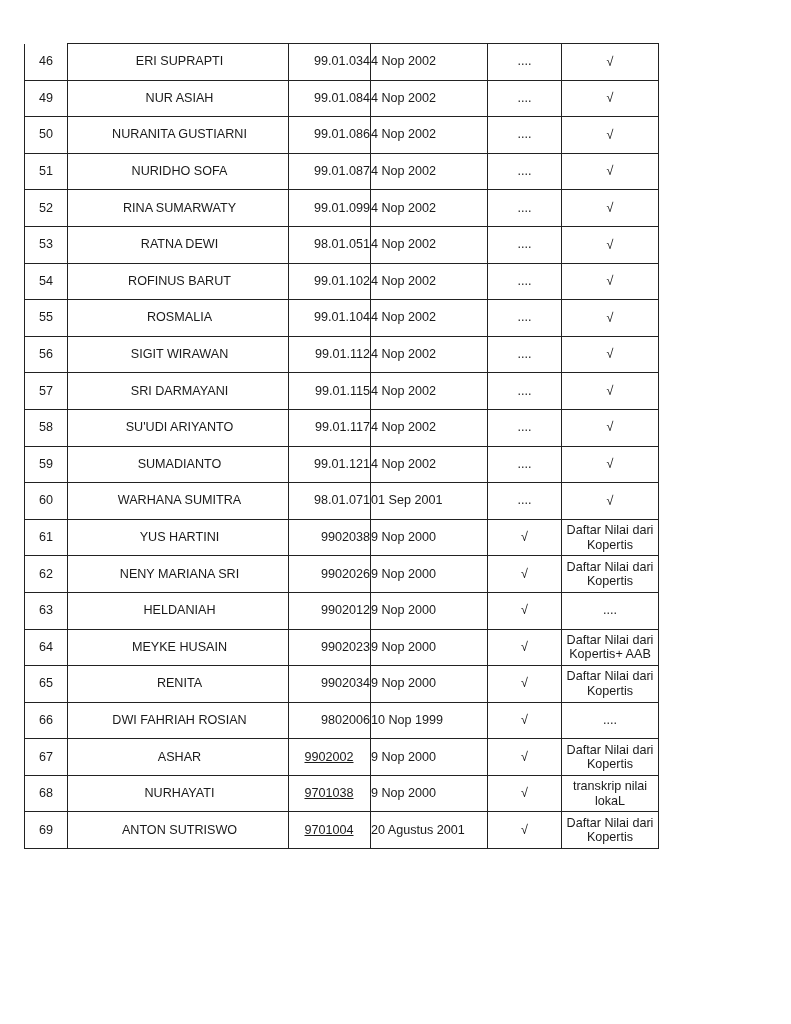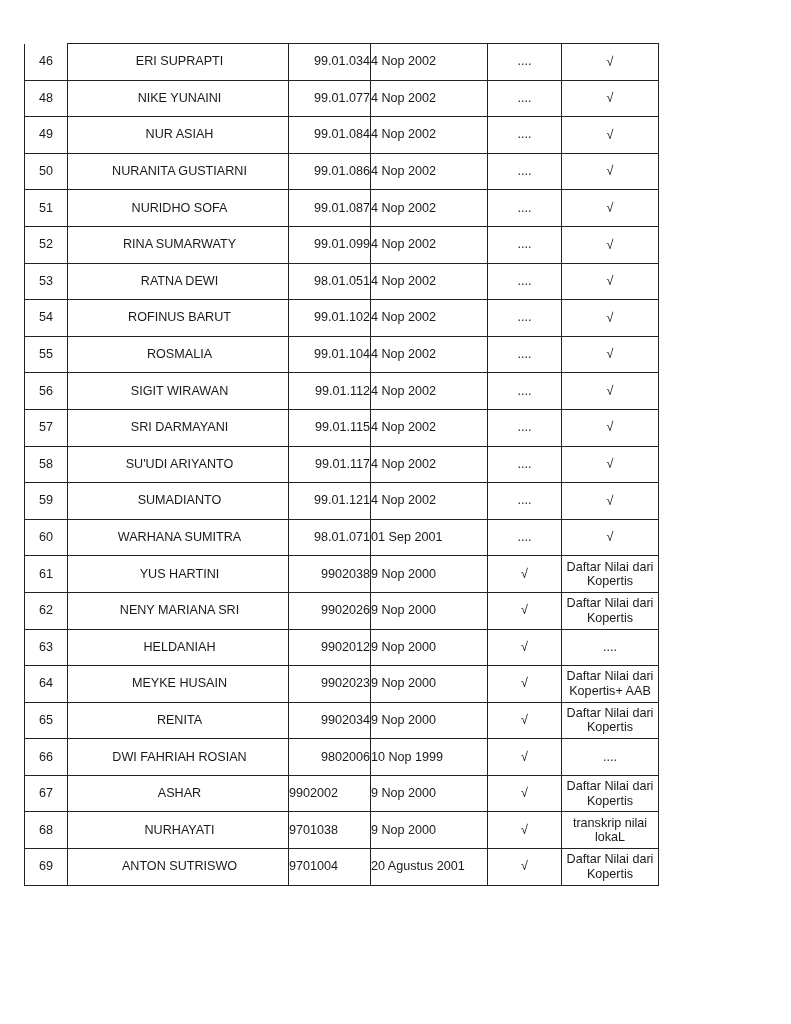--- a/index.html
+++ b/index.html
@@ -38,48 +38,40 @@
   table.data-table tr:first-child td.col-no {
     border-top: none;
     text-align: center;
   }
   td.col-no   { width: 42px;  text-align: center; }
   td.col-name { width: 217px; text-align: center; padding-left: 3px !important; }
   td.col-nim  { width: 80px;  text-align: right; }
   td.col-date { width: 116px; }
   td.col-a    { width: 73px;  text-align: center; }
   td.col-b    { width: 96px;  text-align: center; white-space: normal !important; line-height: 14.5px !important; }
-  td.right    { text-align: left; padding-right: 1px !important; }
+  td.right    { text-align: center; padding-right: 1px !important; text-decoration: underline; }
   .dots { letter-spacing: 0px; font-size: 11px; }
   .check { font-size: 13px; }
 </style>
 </head>
 <body>
 
 <div class="sheet">
   <table class="data-table">
     <tbody>
 
       <tr>
           <td class="col-no">46</td>
           <td class="col-name">ERI SUPRAPTI</td>
           <td class="col-nim">99.01.034</td>
           <td class="col-date">4 Nop 2002</td>
           <td class="col-a dots">....</td>
           <td class="col-b check">√</td>
         </tr>
       <tr>
-          <td class="col-no">48</td>
-          <td class="col-name">NIKE YUNAINI</td>
-          <td class="col-nim">99.01.077</td>
-          <td class="col-date">4 Nop 2002</td>
-          <td class="col-a dots">....</td>
-          <td class="col-b check">√</td>
-        </tr>
-      <tr>
           <td class="col-no">49</td>
           <td class="col-name">NUR ASIAH</td>
           <td class="col-nim">99.01.084</td>
           <td class="col-date">4 Nop 2002</td>
           <td class="col-a dots">....</td>
           <td class="col-b check">√</td>
         </tr>
       <tr>
           <td class="col-no">50</td>
           <td class="col-name">NURANITA GUSTIARNI</td>

